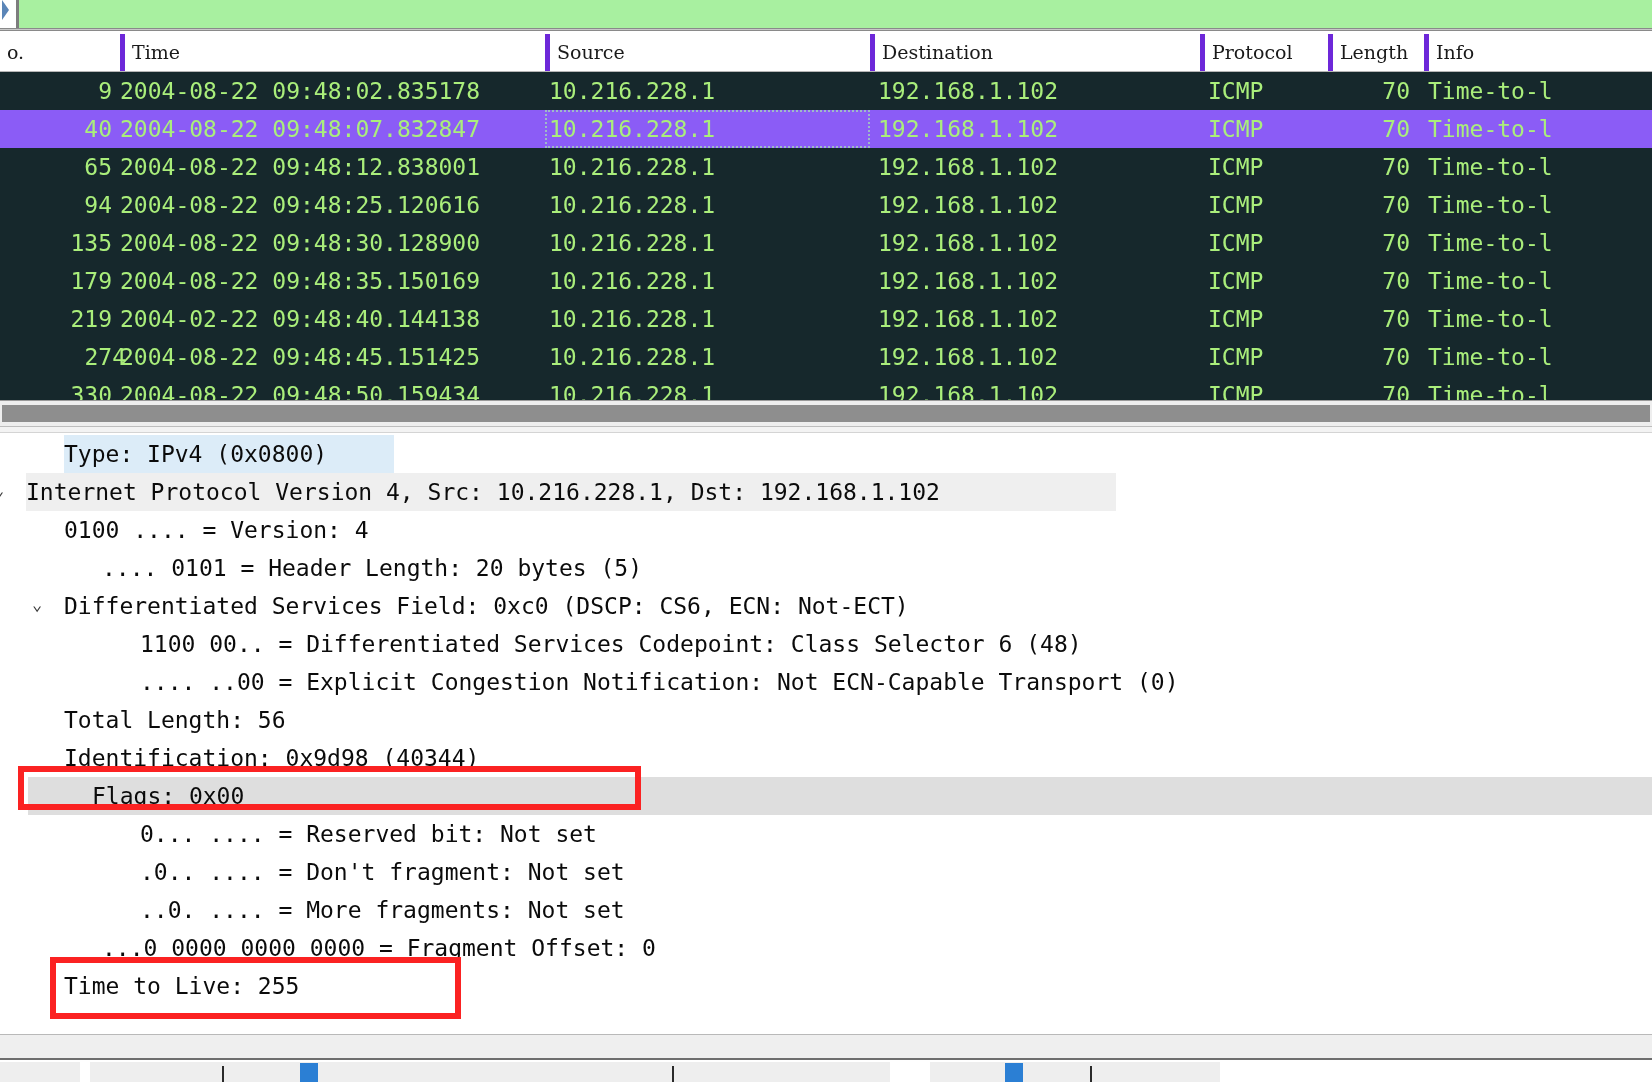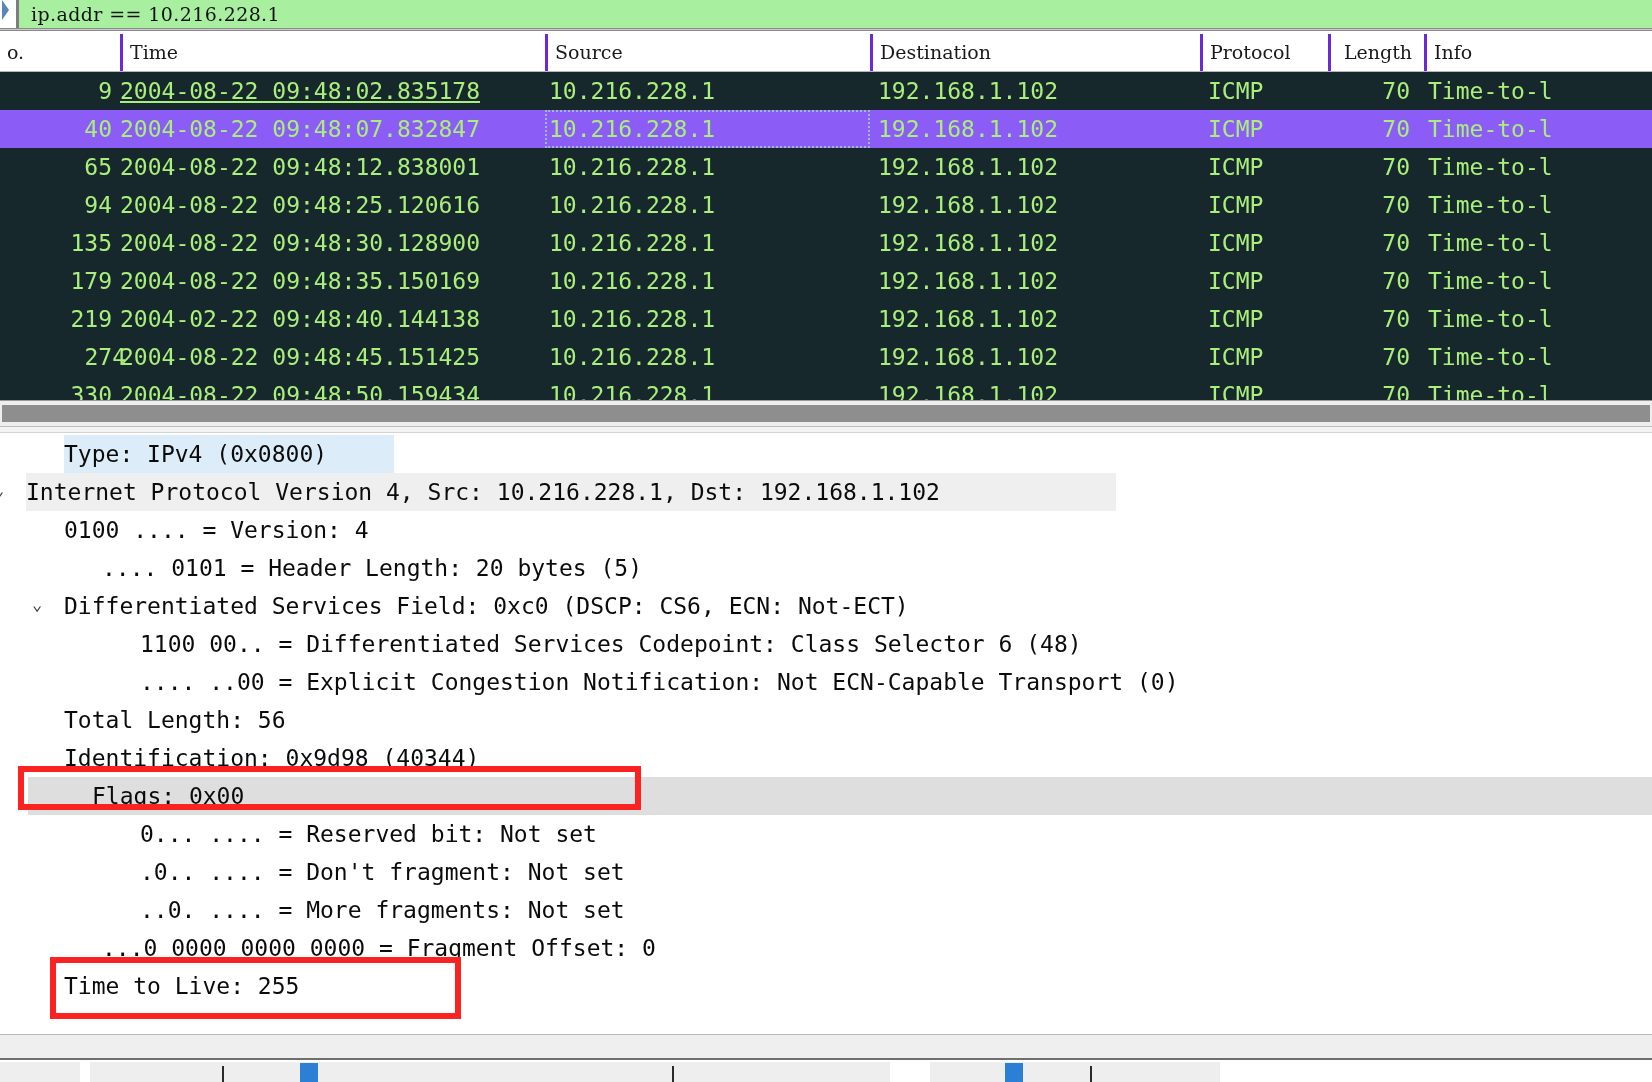--- a/index.html
+++ b/index.html
@@ -81,21 +81,21 @@
   .pl-header .hcell {
     position: absolute;
     top: 0;
     height: 37px;
     line-height: 37px;
     font-family: "DejaVu Serif", serif;
     font-size: 19px;
     color: #1a1a1a;
     padding-left: 7px;
     box-sizing: border-box;
-    border-left: 3px solid #6d28d9;
+    border-left: 5px solid #6d28d9;
     white-space: nowrap;
     overflow: hidden;
   }
   .pl-header .hcell.first { border-left: none; }
 
   
   .pl-body {
     position: absolute;
     left: 0; top: 72px;
     width: 1652px; height: 328px;
@@ -249,38 +249,37 @@
   }
 </style>
 </head>
 <body>
 
 <div id="app">
 
   <div class="filter-bar">
     <div class="filter-left-arrow"></div>
     <div class="filter-divider"></div>
-    <div class="filter-text" placeholder="Apply a display filter ... &lt;Ctrl-/&gt;">ip.addr == 10.216.228.1</div>
   </div>
   <div class="filter-underline"></div>
 
   <div class="pl-header" id="pl-header">
       <div class="hcell first" style="left: 0px; width: 120px;">o.</div>
       <div class="hcell" style="left: 120px; width: 425px;">Time</div>
       <div class="hcell" style="left: 545px; width: 325px;">Source</div>
       <div class="hcell" style="left: 870px; width: 330px;">Destination</div>
       <div class="hcell" style="left: 1200px; width: 128px;">Protocol</div>
-      <div class="hcell" style="left: 1328px; width: 90px; text-align: center;">Length</div>
+      <div class="hcell" style="left: 1328px; width: 90px;">Length</div>
       <div class="hcell" style="left: 1424px; width: 228px;">Info</div>
     </div>
 
   <div class="pl-body" id="pl-body">
       <div class="pl-row">
         <div class="cell num" style="left: 0px; width: 120px;">9</div>
-        <div class="cell" style="left: 120px; width: 425px; text-align: left; text-decoration: underline;">2004-08-22 09:48:02.835178</div>
+        <div class="cell" style="left: 120px; width: 425px; text-align: left;">2004-08-22 09:48:02.835178</div>
         <div class="cell" style="left: 545px; width: 325px; padding-left: 4px;">10.216.228.1</div>
         <div class="cell" style="left: 870px; width: 330px; padding-left: 8px;">192.168.1.102</div>
         <div class="cell" style="left: 1200px; width: 128px; padding-left: 8px;">ICMP</div>
         <div class="cell len" style="left: 1328px; width: 90px;">70</div>
         <div class="cell" style="left: 1424px; width: 228px; padding-left: 4px;">Time-to-l</div>
       </div>
       <div class="pl-row selected">
         <div class="cell num" style="left: 0px; width: 120px;">40</div>
         <div class="cell" style="left: 120px; width: 425px; text-align: left;">2004-08-22 09:48:07.832847</div>
         <div class="cell" style="left: 545px; width: 325px; padding-left: 4px;">10.216.228.1</div>

